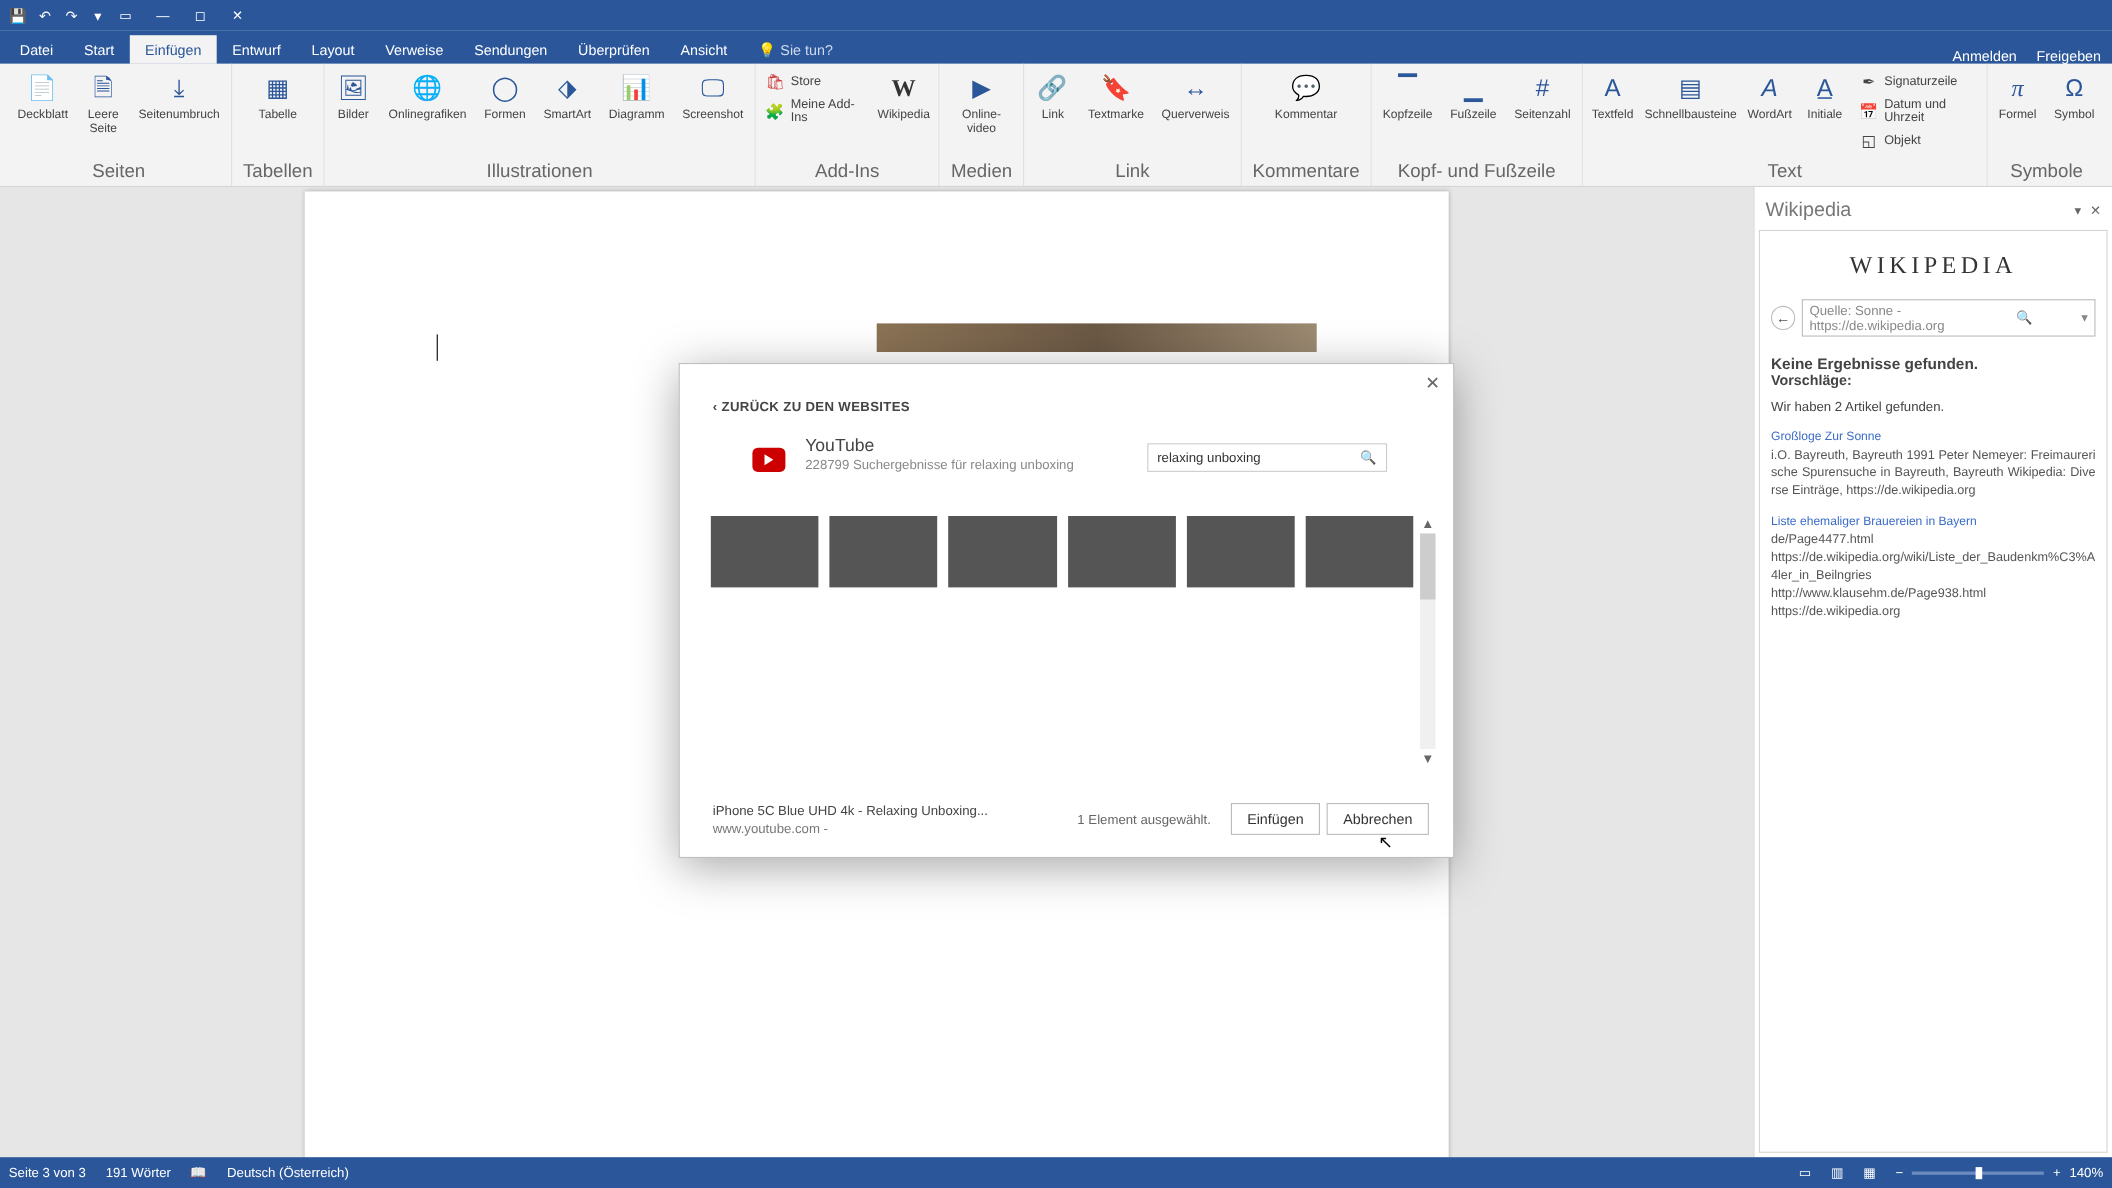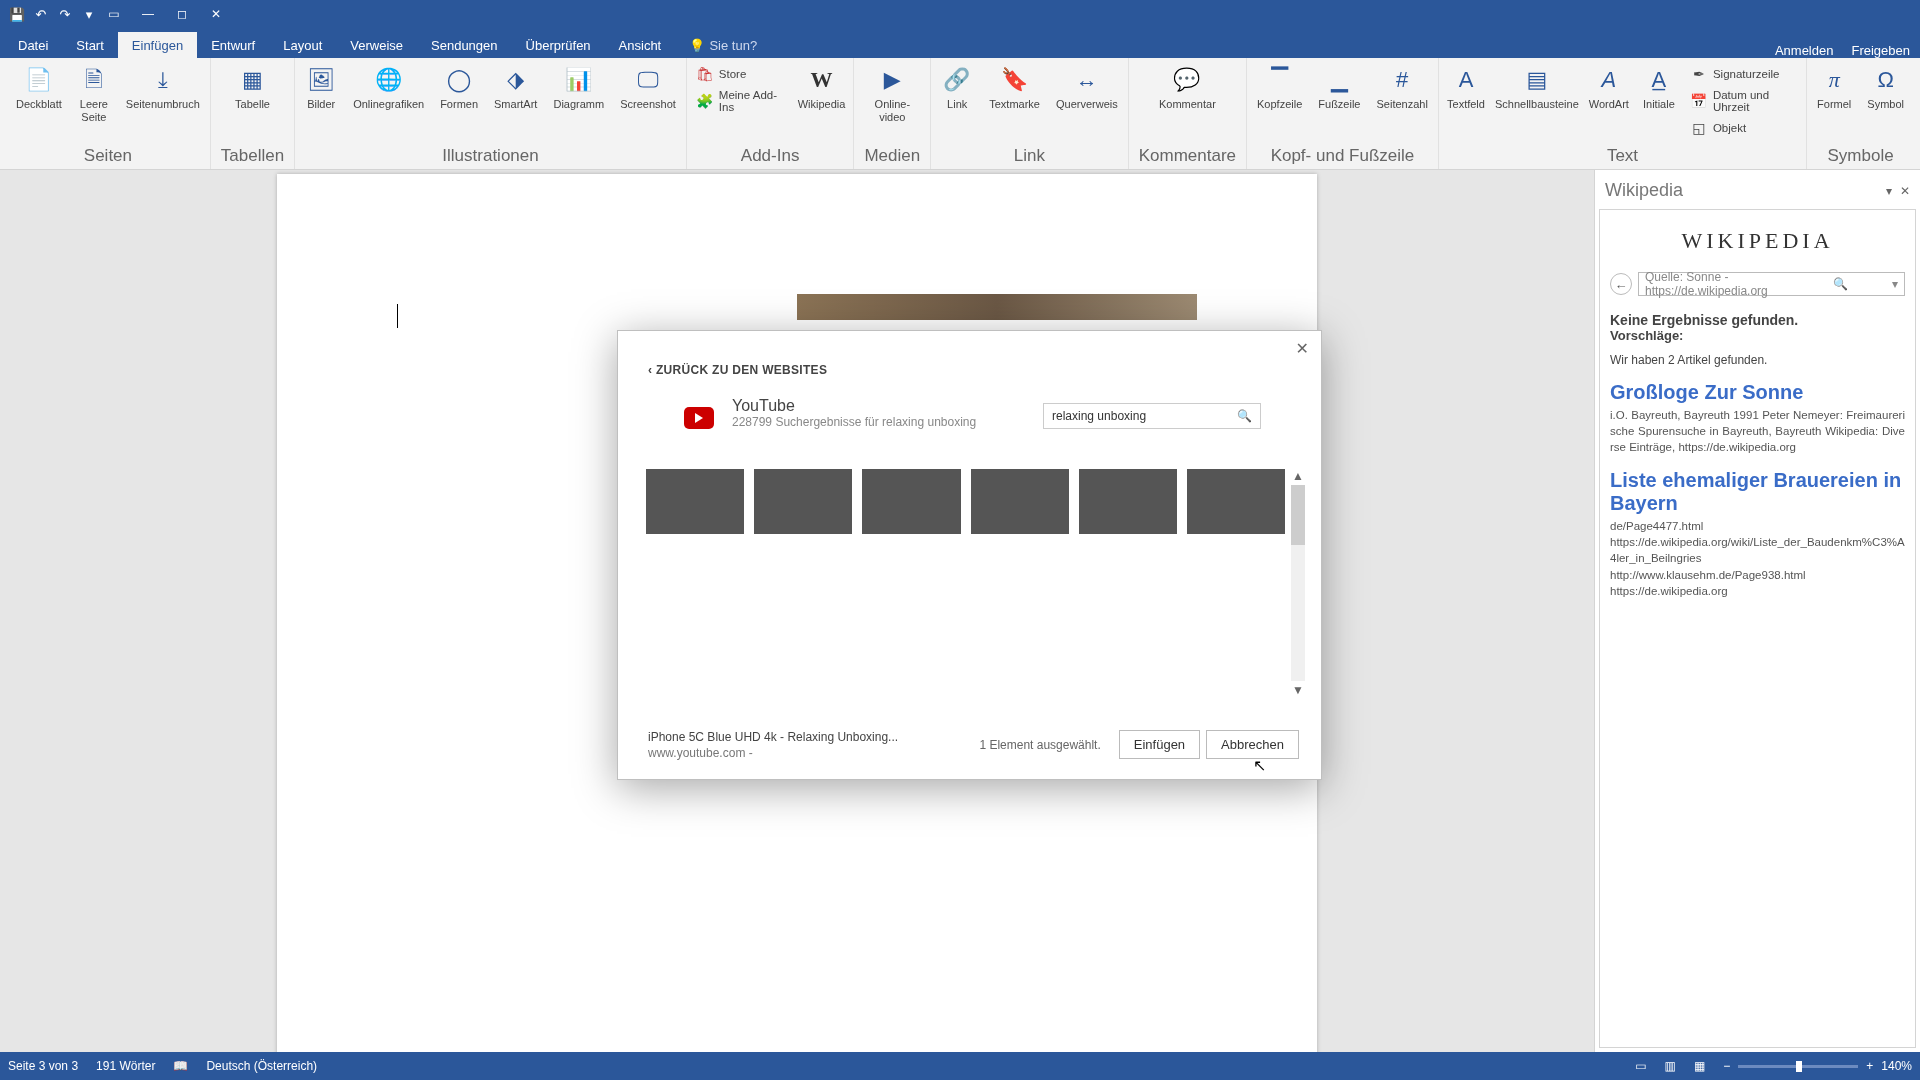--- a/index.html
+++ b/index.html
@@ -40,25 +40,25 @@
 
 
 .taskpane { width: 326px; background: #fff; border-left: 1px solid #d4d4d4; display: flex; flex-direction: column; }
 .tp-head { display: flex; align-items: center; justify-content: space-between; padding: 10px 10px 8px; }
 .tp-head .title { font-size: 18px; color: #777; }
 .tp-head .ctrls { display: flex; gap: 8px; font-size: 12px; color: #666; }
 .tp-body { border: 1px solid #d4d4d4; margin: 0 4px 4px; flex: 1; padding: 12px 10px; font-size: 12px; color: #333; overflow: hidden; }
 .tp-logo { text-align: center; font-family: "Times New Roman", serif; font-size: 22px; letter-spacing: 4px; margin: 6px 0 18px; }
 .tp-search { display: flex; align-items: center; gap: 6px; margin-bottom: 16px; }
 .tp-search .back { width: 22px; height: 22px; border: 1px solid #bbb; border-radius: 50%; display: flex; align-items: center; justify-content: center; font-size: 13px; color: #555; }
-.tp-search .field { flex: 1; border: 1px solid #bbb; height: 24px; display: flex; align-items: center; padding: 0 6px; font-size: 12px; color: #888; justify-content: flex-start; gap: 40px; }
+.tp-search .field { flex: 1; border: 1px solid #bbb; height: 34px; display: flex; align-items: center; padding: 0 6px; font-size: 12px; color: #888; justify-content: flex-start; gap: 40px; }
 .tp-result-head1 { font-size: 14px; font-weight: 600; color: #444; }
 .tp-result-head2 { font-size: 13px; font-weight: 600; color: #444; margin-bottom: 10px; }
 .tp-found { font-size: 12px; color: #444; margin-bottom: 14px; }
-.tp-link { font-size: 20px; color: #3a6cc7; font-weight: 700; margin-bottom: 3px; }
+.tp-link { font-size: 11px; color: #3a6cc7; font-weight: 400; margin-bottom: 3px; }
 .tp-meta { font-size: 11.5px; color: #555; line-height: 1.4; margin-bottom: 14px; word-break: break-all; text-align: justify; }
 
 
 .statusbar { position: absolute; bottom: 0; left: 0; right: 0; height: 28px; background: #2b579a; color: #fff; font-size: 12px; display: flex; align-items: center; padding: 0 8px; gap: 18px; }
 .statusbar .spacer { flex: 1; }
 .statusbar .zoom { display: flex; align-items: center; gap: 8px; }
 .zoom .track { width: 120px; height: 3px; background: #6c8bc0; position: relative; }
 .zoom .thumb { position: absolute; left: 58px; top: -4px; width: 6px; height: 11px; background: #fff; }
 
 

